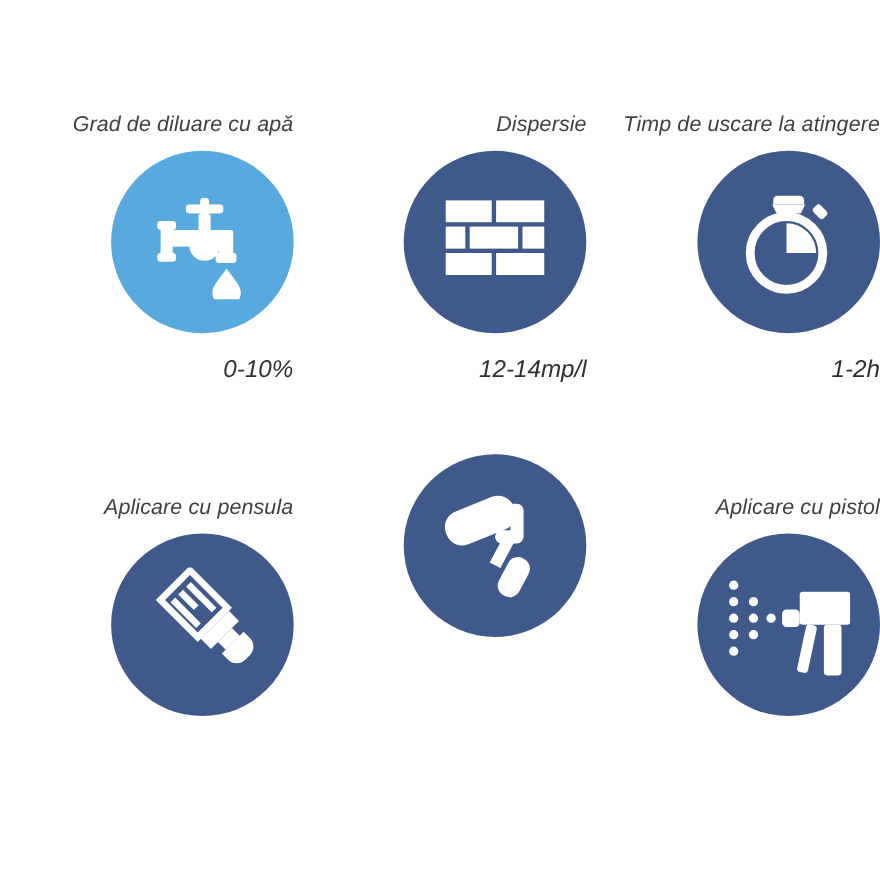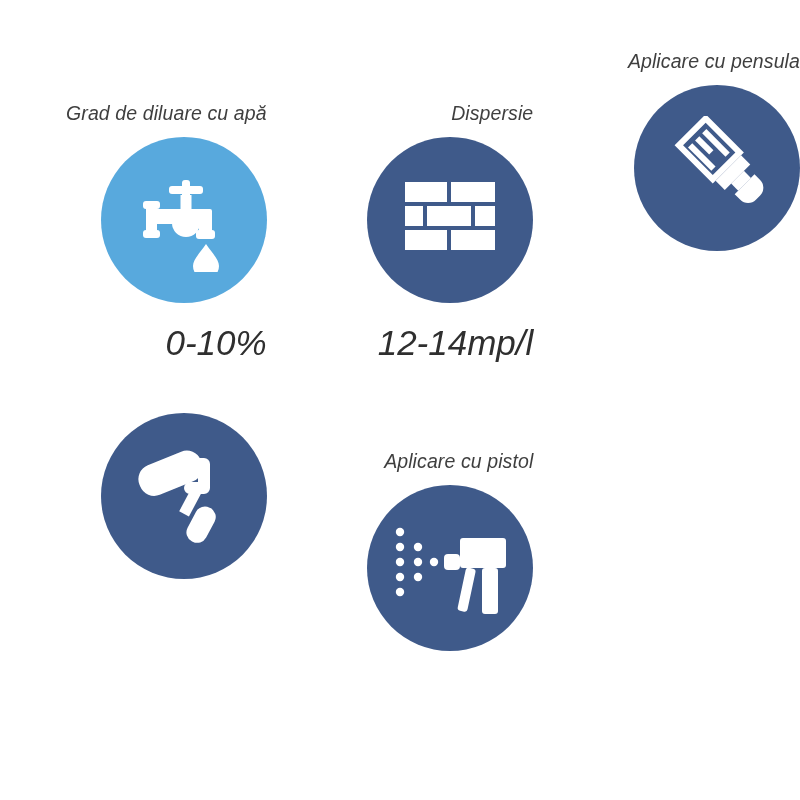--- a/index.html
+++ b/index.html
@@ -61,21 +61,21 @@
 
   .cell-label {
     font-size: 19.5px;
     color: #3f3f3f;
     letter-spacing: 0.1px;
     white-space: nowrap;
     line-height: 1;
   }
 
   .cell-value {
-    font-size: 35px;
+    font-size: 22px;
     color: #2f2f2f;
     white-space: nowrap;
     line-height: 1;
   }
 
   .disc {
     width: 166px;
     height: 166px;
     border-radius: 50%;
     display: flex;
@@ -145,20 +145,39 @@
             <rect x="70" y="24" width="20" height="20"></rect>
 
             <rect x="0" y="48" width="42" height="20"></rect>
             <rect x="46" y="48" width="44" height="20"></rect>
           </svg>
         </span>
       </div>
       <div class="cell-value">12-14mp/l</div>
     </div>
 
+    <div class="cell row-top">
+      <div class="cell-label">Timp de uscare la atingere</div>
+      <div class="disc dark">
+        <span>
+          <svg width="96" height="100" viewBox="0 0 96 100" fill="none">
+
+            <path d="M38 8 h20 a4 4 0 0 1 4 4 v4 h-28 v-4 a4 4 0 0 1 4 -4 z" fill="#ffffff"></path>
+            <path d="M33 16 h30 l-4 8 h-22 z" fill="#ffffff"></path>
+
+            <rect x="70" y="18" width="13" height="9" rx="3" transform="rotate(45 76.5 22.5)" fill="#ffffff"></rect>
+
+            <circle cx="46" cy="60" r="33" stroke="#ffffff" stroke-width="8" fill="none"></circle>
+
+            <path d="M46 60 L46 33 A27 27 0 0 1 73 60 Z" fill="#ffffff"></path>
+          </svg>
+        </span>
+      </div>
+      <div class="cell-value">1-2h</div>
+    </div>
 
     <div class="cell row-bottom">
       <div class="cell-label">Aplicare cu pensula</div>
       <div class="disc dark">
         <span>
           <svg width="104" height="104" viewBox="0 0 104 104" fill="#ffffff">
             <g transform="rotate(45 52 52)">
 
               <path d="M6 22 h54 v44 h-54 z
                        M12 28 v32 h42 v-32 z" fill-rule="evenodd"></path>

